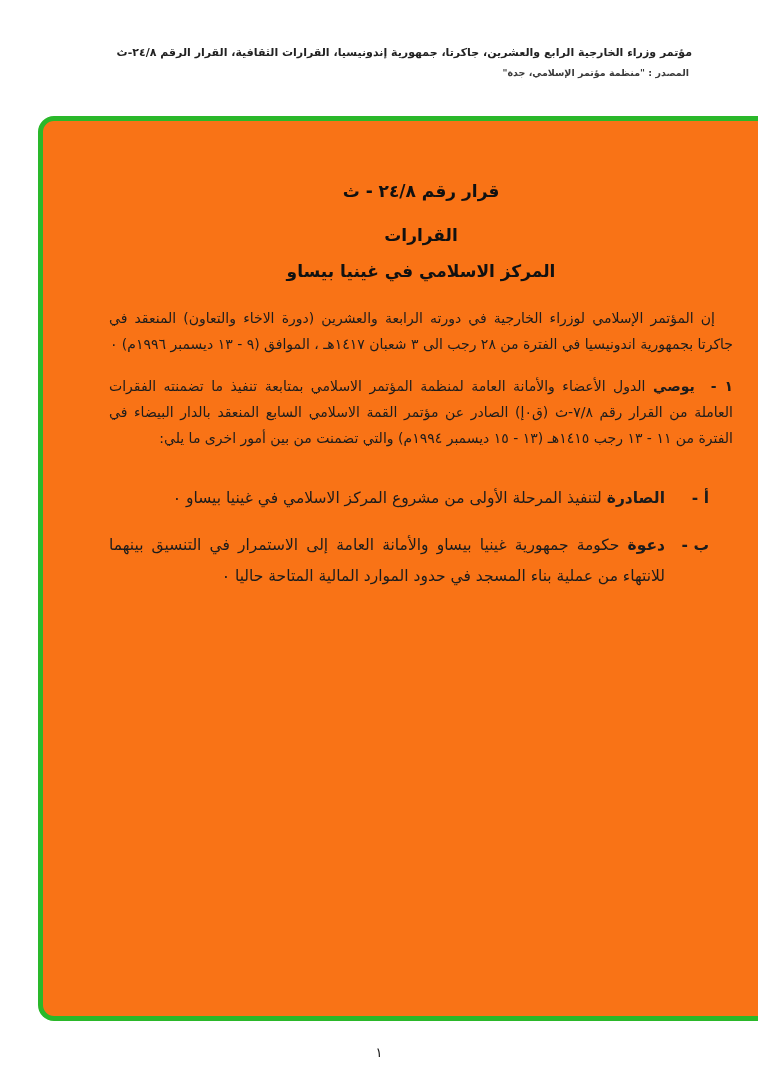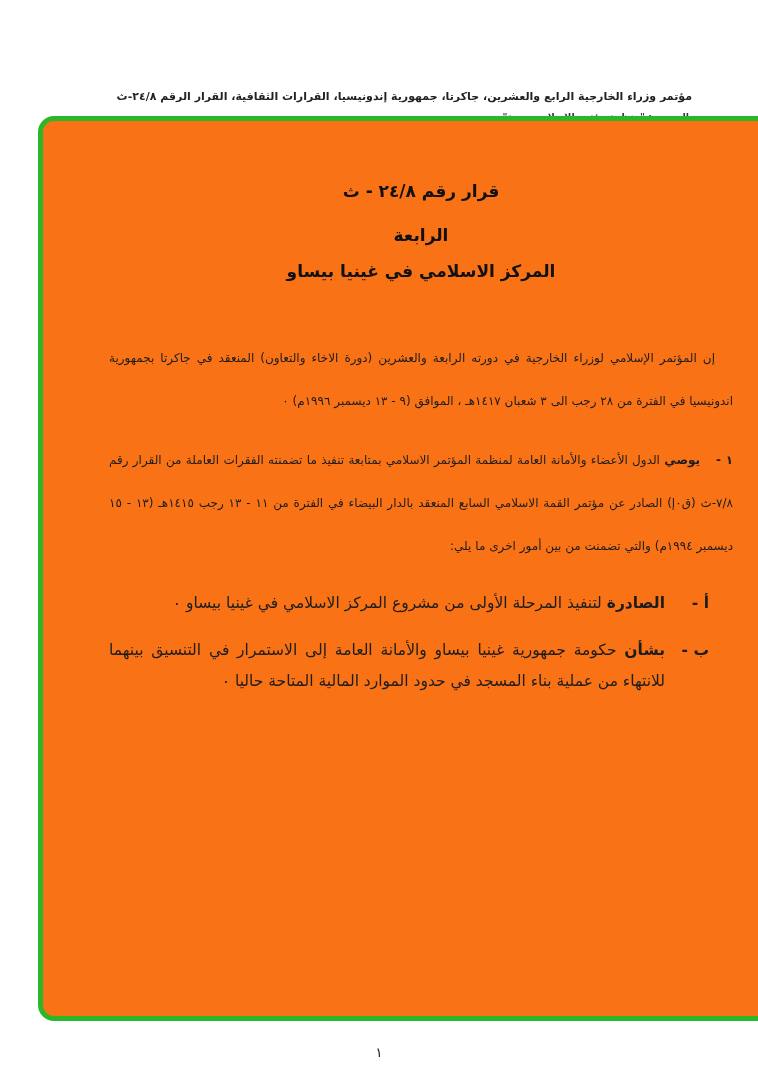--- a/index.html
+++ b/index.html
@@ -15,21 +15,20 @@
     color: #1c1c1c;
     overflow: hidden;
   }
   .header {
     position: absolute;
     top: 46px;
     right: 66px;
     left: 58px;
     direction: rtl;
     text-align: right;
-    margin-top: 44px;
   }
   .header-line1 {
     font-size: 11px;
     font-weight: bold;
     color: #222;
     white-space: nowrap;
   }
   .header-line2 {
     font-size: 9.5px;
     font-weight: bold;
@@ -53,35 +52,35 @@
     padding: 60px 58px 0 66px;
   }
   .title {
     text-align: center;
     font-weight: bold;
     font-size: 17px;
     color: #111;
   }
   .title-1 { margin-bottom: 24px; }
   .title-2 { margin-bottom: 16px; }
-  .title-3 { margin-bottom: 56px; }
+  .title-3 { margin-bottom: 24px; }
   .para {
-    font-size: 12px;
-    line-height: 43px;
+    font-size: 14px;
+    line-height: 26px;
     text-align: justify;
     margin: 0 0 16px 0;
   }
   .para .lead {
     font-weight: bold;
   }
   .indent {
     text-indent: 18px;
   }
   .item {
-    margin-bottom: 20px;
+    margin-bottom: 32px;
   }
   .item .marker {
     font-weight: bold;
     margin-left: 16px;
   }
   .subitem {
     display: flex;
     direction: rtl;
     margin: 0 24px 16px 0;
     font-size: 15.5px;
@@ -115,21 +114,21 @@
 
   <div class="header">
     <div class="header-line1">مؤتمر وزراء الخارجية الرابع والعشرين، جاكرتا، جمهورية إندونيسيا، القرارات الثقافية، القرار الرقم ٢٤/٨-ث</div>
     <div class="header-line2">المصدر : "منظمة مؤتمر الإسلامي، جدة"</div>
   </div>
 
   <div class="frame" style="border-color: rgb(42, 184, 42);">
     <div class="content">
 
       <div class="title title-1">قرار رقم ٢٤/٨ - ث</div>
-      <div class="title title-2">الرابعة</div>
+      <div class="title title-2">القرارات</div>
       <div class="title title-3">المركز الاسلامي في غينيا بيساو</div>
 
       <p class="para indent">
         <span>إن المؤتمر الإسلامي لوزراء الخارجية  في دورته الرابعة والعشرين (دورة الاخاء والتعاون) المنعقد في جاكرتا بجمهورية اندونيسيا في الفترة من ٢٨ رجب الى ٣ شعبان ١٤١٧هـ ، الموافق (٩ - ١٣ ديسمبر ١٩٩٦م) ٠</span>
       </p>
 
 
 
       <p class="para item">
         <span class="marker">١ -</span><span class="lead">يوصي</span><span> الدول الأعضاء والأمانة العامة لمنظمة المؤتمر الاسلامي بمتابعة تنفيذ ما تضمنته الفقرات العاملة من القرار رقم ٧/٨-ث (ق٠إ) الصادر عن مؤتمر القمة الاسلامي السابع المنعقد بالدار البيضاء في الفترة من ١١ - ١٣ رجب ١٤١٥هـ (١٣ - ١٥ ديسمبر ١٩٩٤م) والتي تضمنت من بين أمور اخرى ما يلي:</span>
@@ -138,21 +137,21 @@
       <div class="subitem">
         <div class="marker">أ -</div>
         <div class="subtext">
           <b>الصادرة</b><span> لتنفيذ المرحلة الأولى من مشروع المركز الاسلامي في غينيا بيساو ٠</span>
         </div>
       </div>
 
       <div class="subitem">
         <div class="marker">ب -</div>
         <div class="subtext">
-          <b>بشأن</b><span> حكومة جمهورية غينيا بيساو والأمانة العامة إلى الاستمرار في التنسيق بينهما للانتهاء من عملية بناء المسجد في حدود الموارد المالية المتاحة حاليا ٠</span>
+          <b>دعوة</b><span> حكومة جمهورية غينيا بيساو والأمانة العامة إلى الاستمرار في التنسيق بينهما للانتهاء من عملية بناء المسجد في حدود الموارد المالية المتاحة حاليا ٠</span>
         </div>
       </div>
 
     </div>
   </div>
 
   <div class="footer">١</div>
 
 </div>
 

